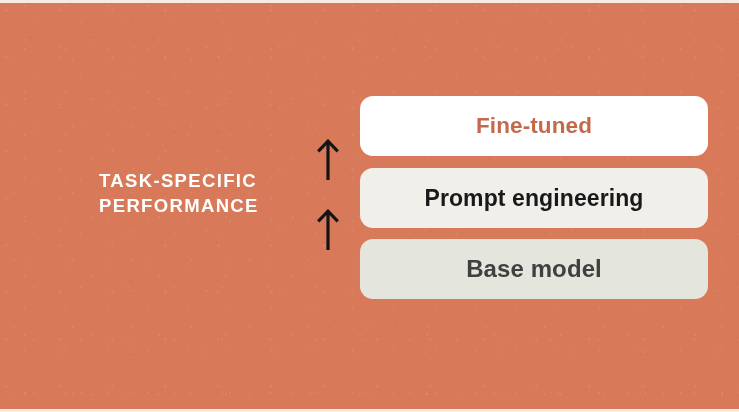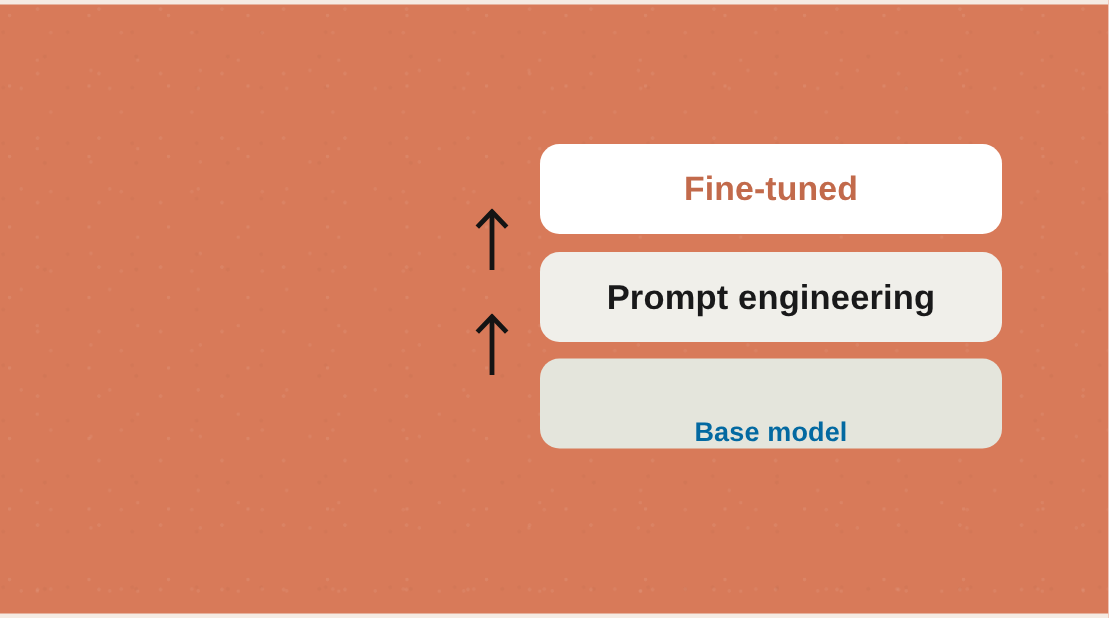--- a/index.html
+++ b/index.html
@@ -66,21 +66,21 @@
     height: 42px;
   }
   .arrow svg { display: block; }
   #arrow-upper { left: 316px; top: 139px; }
   #arrow-lower { left: 316px; top: 209px; }
 
   
   .card {
     position: absolute;
     left: 360px;
-    width: 308px;
+    width: 348px;
     height: 60px;
     border-radius: 13px;
     display: flex;
     align-items: center;
     justify-content: center;
     box-sizing: border-box;
   }
   #card-fine-tuned {
     top: 96px;
     background: #ffffff;
@@ -93,36 +93,39 @@
     top: 168px;
     background: #f0efea;
     color: #19191a;
     font-size: 23px;
     font-weight: 700;
     letter-spacing: .1px;
   }
   #card-base-model {
     top: 239px;
     background: #e4e5dc;
-    color: #0369a1;
-    font-size: 18px;
+    color: #404040;
+    font-size: 24px;
     font-weight: 700;
     letter-spacing: .1px;
-    align-items: flex-end;
   }
 </style>
 </head>
 <body>
 
 <div id="slide">
 
   <div id="grain"></div>
   <div class="edge top"></div>
   <div class="edge bottom"></div>
 
+  <div id="axis-label">
+    <span class="ln">TASK-SPECIFIC</span>
+    <span class="ln">PERFORMANCE</span>
+  </div>
 
   <div class="arrow" id="arrow-upper">
     <svg width="24" height="42" viewBox="0 0 24 42" aria-hidden="true">
       <path d="M12 2 L12 41" stroke="#141414" stroke-width="3.2" stroke-linecap="butt" fill="none"></path>
       <path d="M2.2 12.4 L12 2.2 L21.8 12.4" stroke="#141414" stroke-width="3.2" stroke-linecap="butt" stroke-linejoin="miter" fill="none"></path>
     </svg>
   </div>
 
   <div class="arrow" id="arrow-lower">
     <svg width="24" height="42" viewBox="0 0 24 42" aria-hidden="true">

